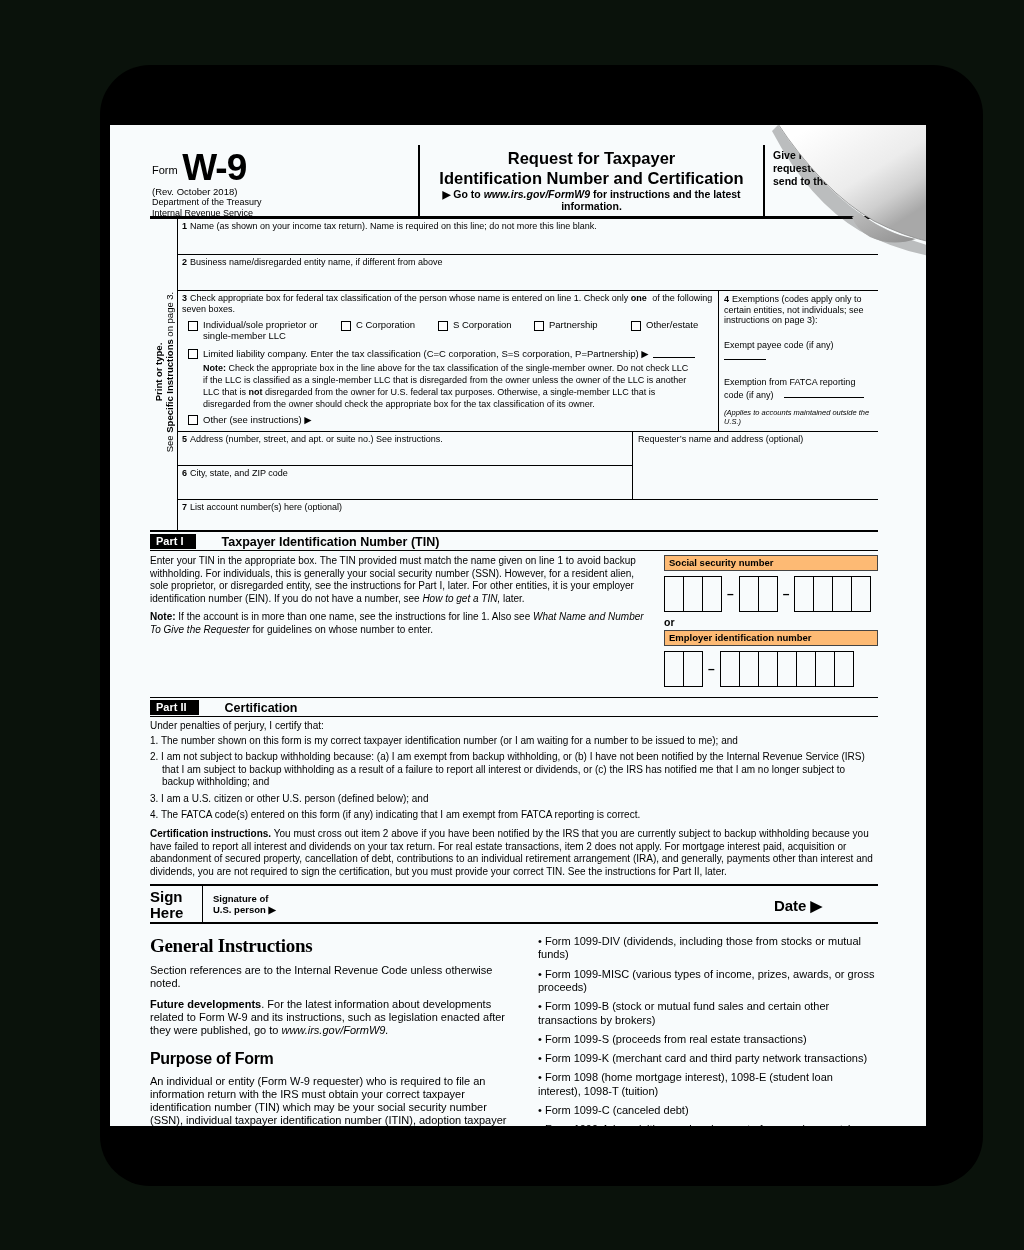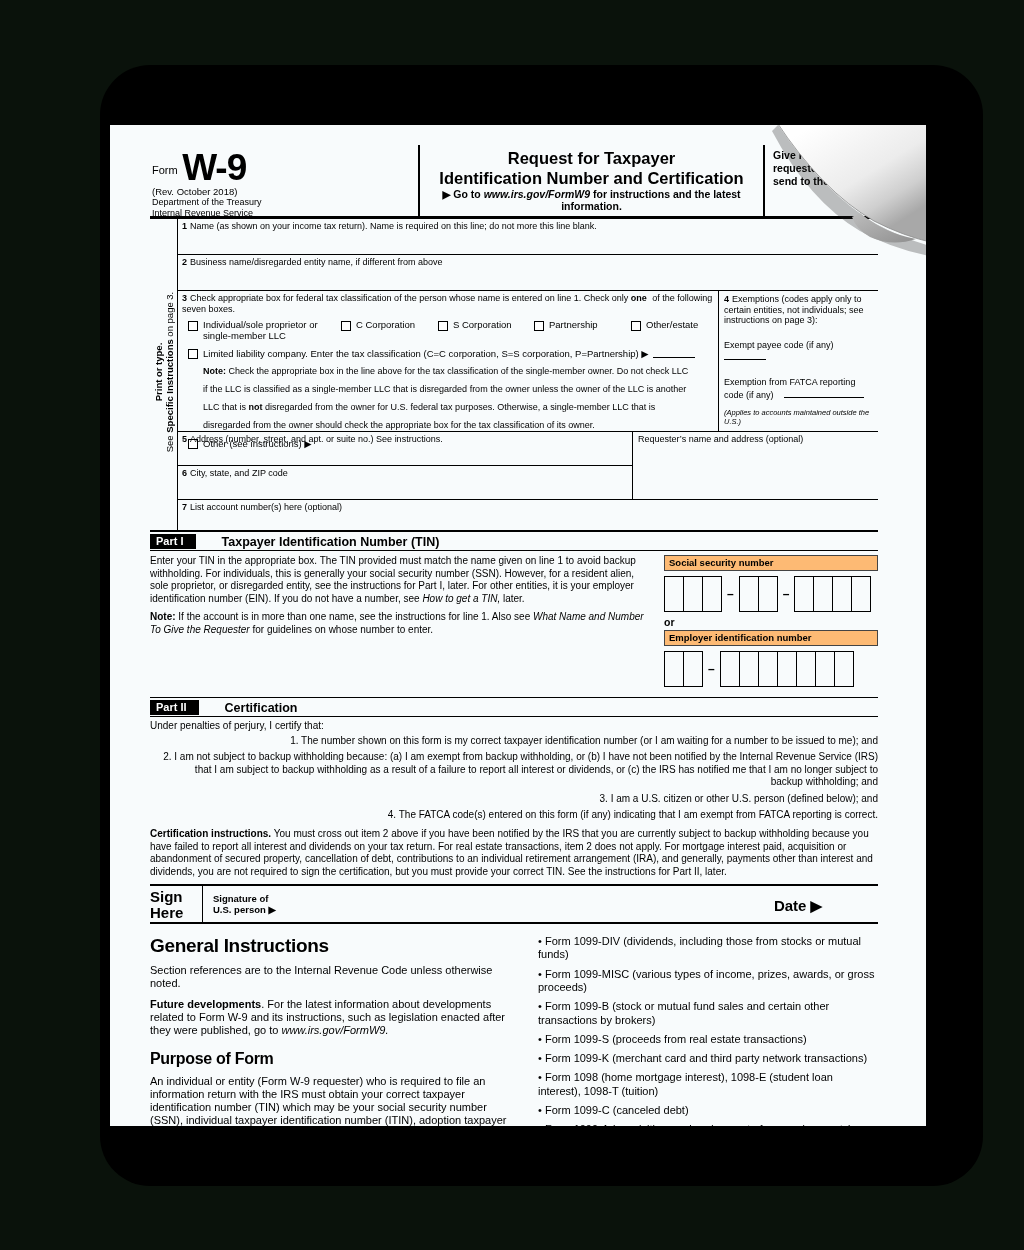--- a/index.html
+++ b/index.html
@@ -34,21 +34,21 @@
   .row1 { height:36px; } .row2 { height:36px; }
   .row3 { display:flex; padding:0; height:141px; }
   .row3-left { flex:1; padding:2px 4px; }
   .row3-right { width:160px; border-left:1px solid #000; padding:3px 5px; display:flex; flex-direction:column; }
   .cb-row { display:flex; margin-top:6px; margin-left:6px; }
   .cb { width:10px; height:10px; border:1.2px solid #000; background:#fff; flex:none; margin-right:5px; margin-top:1px; }
   .cb-item { display:flex; font-size:9.5px; line-height:10.5px; }
   .cb-item.c1 { width:153px; } .cb-item.c2 { width:97px; } .cb-item.c3 { width:96px; } .cb-item.c4 { width:97px; }
   .llc-row { display:flex; margin-top:7px; margin-left:6px; font-size:9.5px; line-height:11px; }
   .fill-line { display:inline-block; border-bottom:1px solid #000; height:10px; }
-  .note-para { margin:3px 1px 0 21px; font-size:9px; line-height:18px; width:490px; }
+  .note-para { margin:3px 1px 0 21px; font-size:9px; line-height:12px; width:490px; }
   .other-row { display:flex; margin-top:4px; margin-left:6px; font-size:9.5px; }
   .exempt-line { font-size:9px; margin-top:14px; }
   .fatca { font-size:9px; margin-top:14px; line-height:12px; }
   .applies { font-size:7.5px; font-style:italic; margin-top:auto; padding-bottom:2px; }
   .row56 { display:flex; padding:0; }
   .row56-left { flex:1; }
   .row5 { height:34px; border-bottom:1px solid #000; padding:2px 4px; }
   .row6 { height:33px; padding:2px 4px; }
   .row56-right { width:246px; border-left:1px solid #000; padding:2px 5px; }
   .row7 { height:30px; border-bottom:none; }
@@ -66,36 +66,36 @@
   .tinCol { margin-left:auto; width:214px; }
   .tin-label { border:1px solid #444; font-size:9.5px; font-weight:bold; padding:1px 4px 2px; background:#fdba74; }
   .cells { display:flex; align-items:center; margin-top:5px; margin-bottom:4px; }
   .cell { width:20px; height:36px; border:1px solid #000; margin-left:-1px; background:#f8fbfc; }
   .cell.first { margin-left:0; }
   .dash { font-weight:bold; padding:0 5px; font-size:12px; }
   .or { font-weight:bold; font-size:10.5px; margin:2px 0; }
 
   
   .p2intro { font-size:10px; margin-top:3px; }
-  .p2item { font-size:10px; line-height:12.4px; margin-top:4px; padding-left:12px; text-indent:-12px;text-align:right; }
+  .p2item { font-size:10px; line-height:12.4px; margin-top:4px; padding-left:12px; text-indent:-12px; }
   .certpara { font-size:10px; line-height:12.4px; margin-top:7px; margin-bottom:6px; }
 
   
   .signrow { display:flex; border-top:2px solid #000; border-bottom:2.5px solid #000; height:40px; }
   .sign-here { width:52px; font-size:15px; font-weight:bold; line-height:16px; padding-top:3px; }
   .sign-div { border-left:1.5px solid #000; }
   .sig-label { font-size:9.5px; font-weight:bold; line-height:11px; padding:7px 0 0 10px; width:200px; }
   .sig-area { flex:1; }
   .date-label { font-size:15px; font-weight:bold; padding-top:11px; width:160px;text-align:center; }
 
   
   .instr { display:flex; margin-top:11px; }
   .col-l { width:364px; }
   .col-r { flex:1; margin-left:24px; }
-  .h-gen { font-size:19px; font-weight:bold; letter-spacing:-0.3px; }
+  .h-gen { font-size:19px; font-weight:bold; letter-spacing:-0.3px;font-family:Liberation Serif, serif; }
   .h-pur { font-size:16px; font-weight:bold; letter-spacing:-0.3px; margin-top:12px; }
   .ip { font-size:11px; line-height:13.3px; margin-top:7px; }
   .bullet { font-size:11px; line-height:13.3px; margin-top:6px; }
   i { font-style:italic; }
   b { font-weight:bold; }
 
   
   .curl { position:absolute; top:-4px; right:-10px; width:172px; height:140px; pointer-events:none; }
 </style>
 </head>

